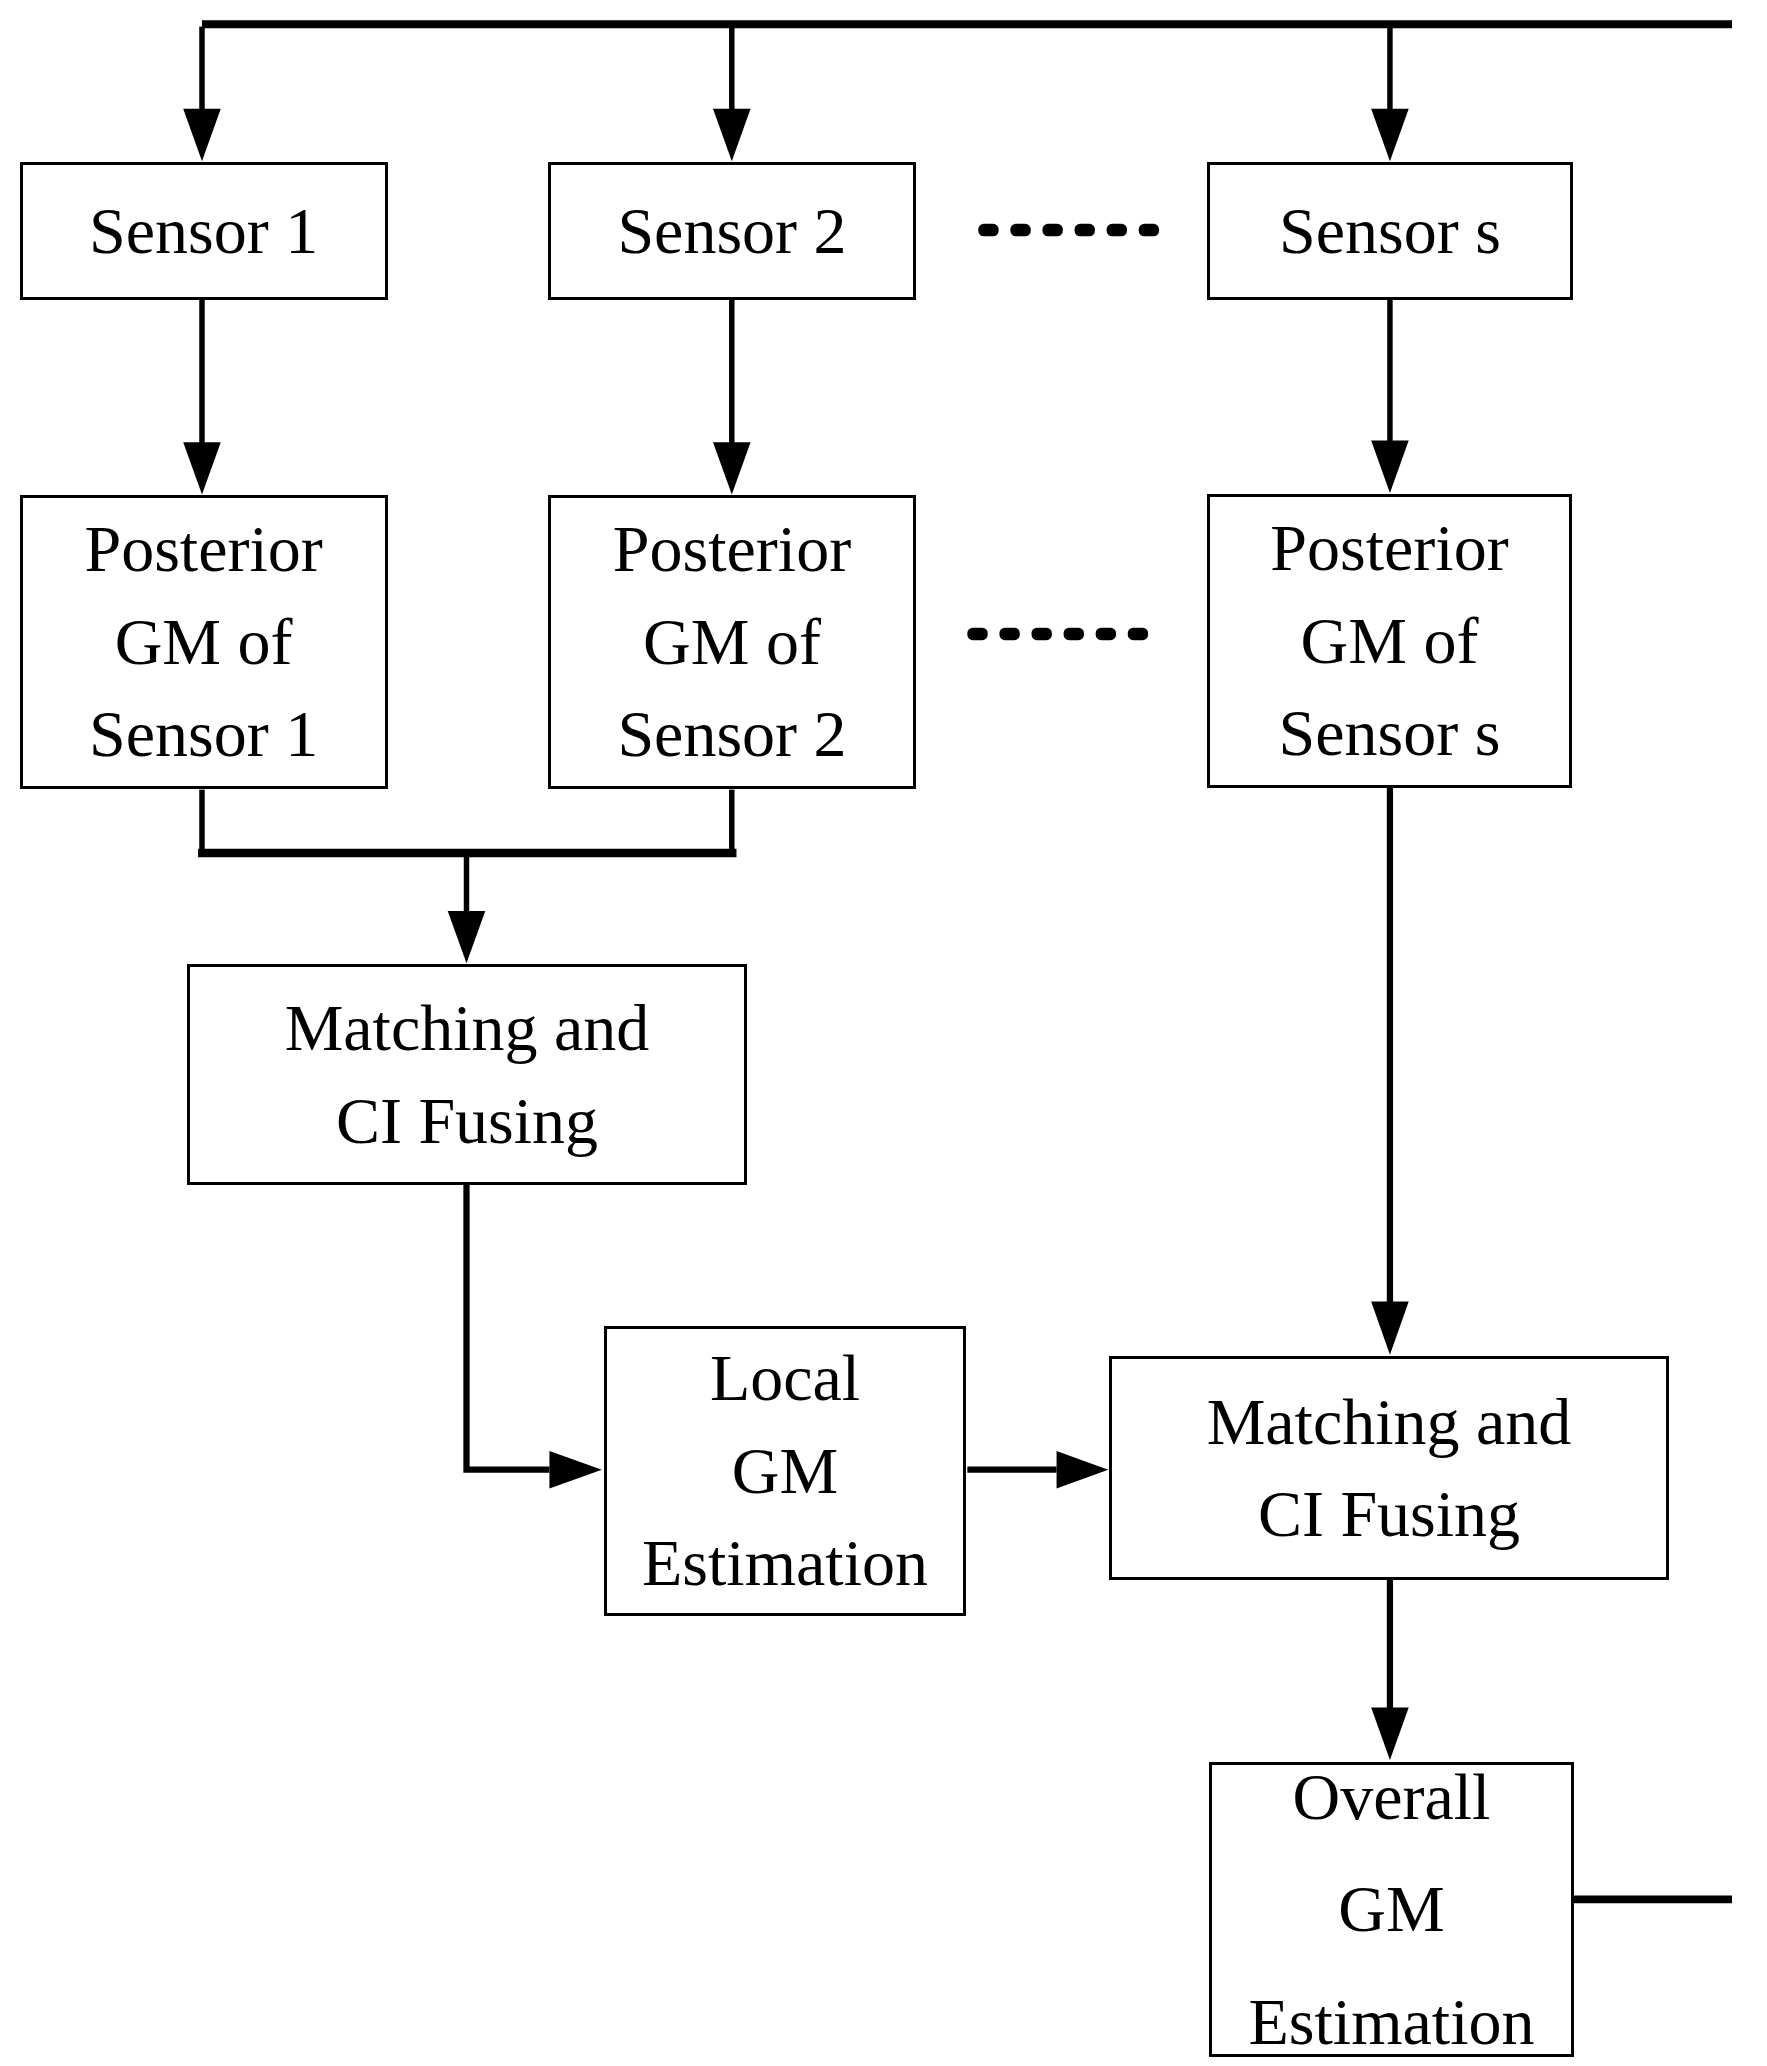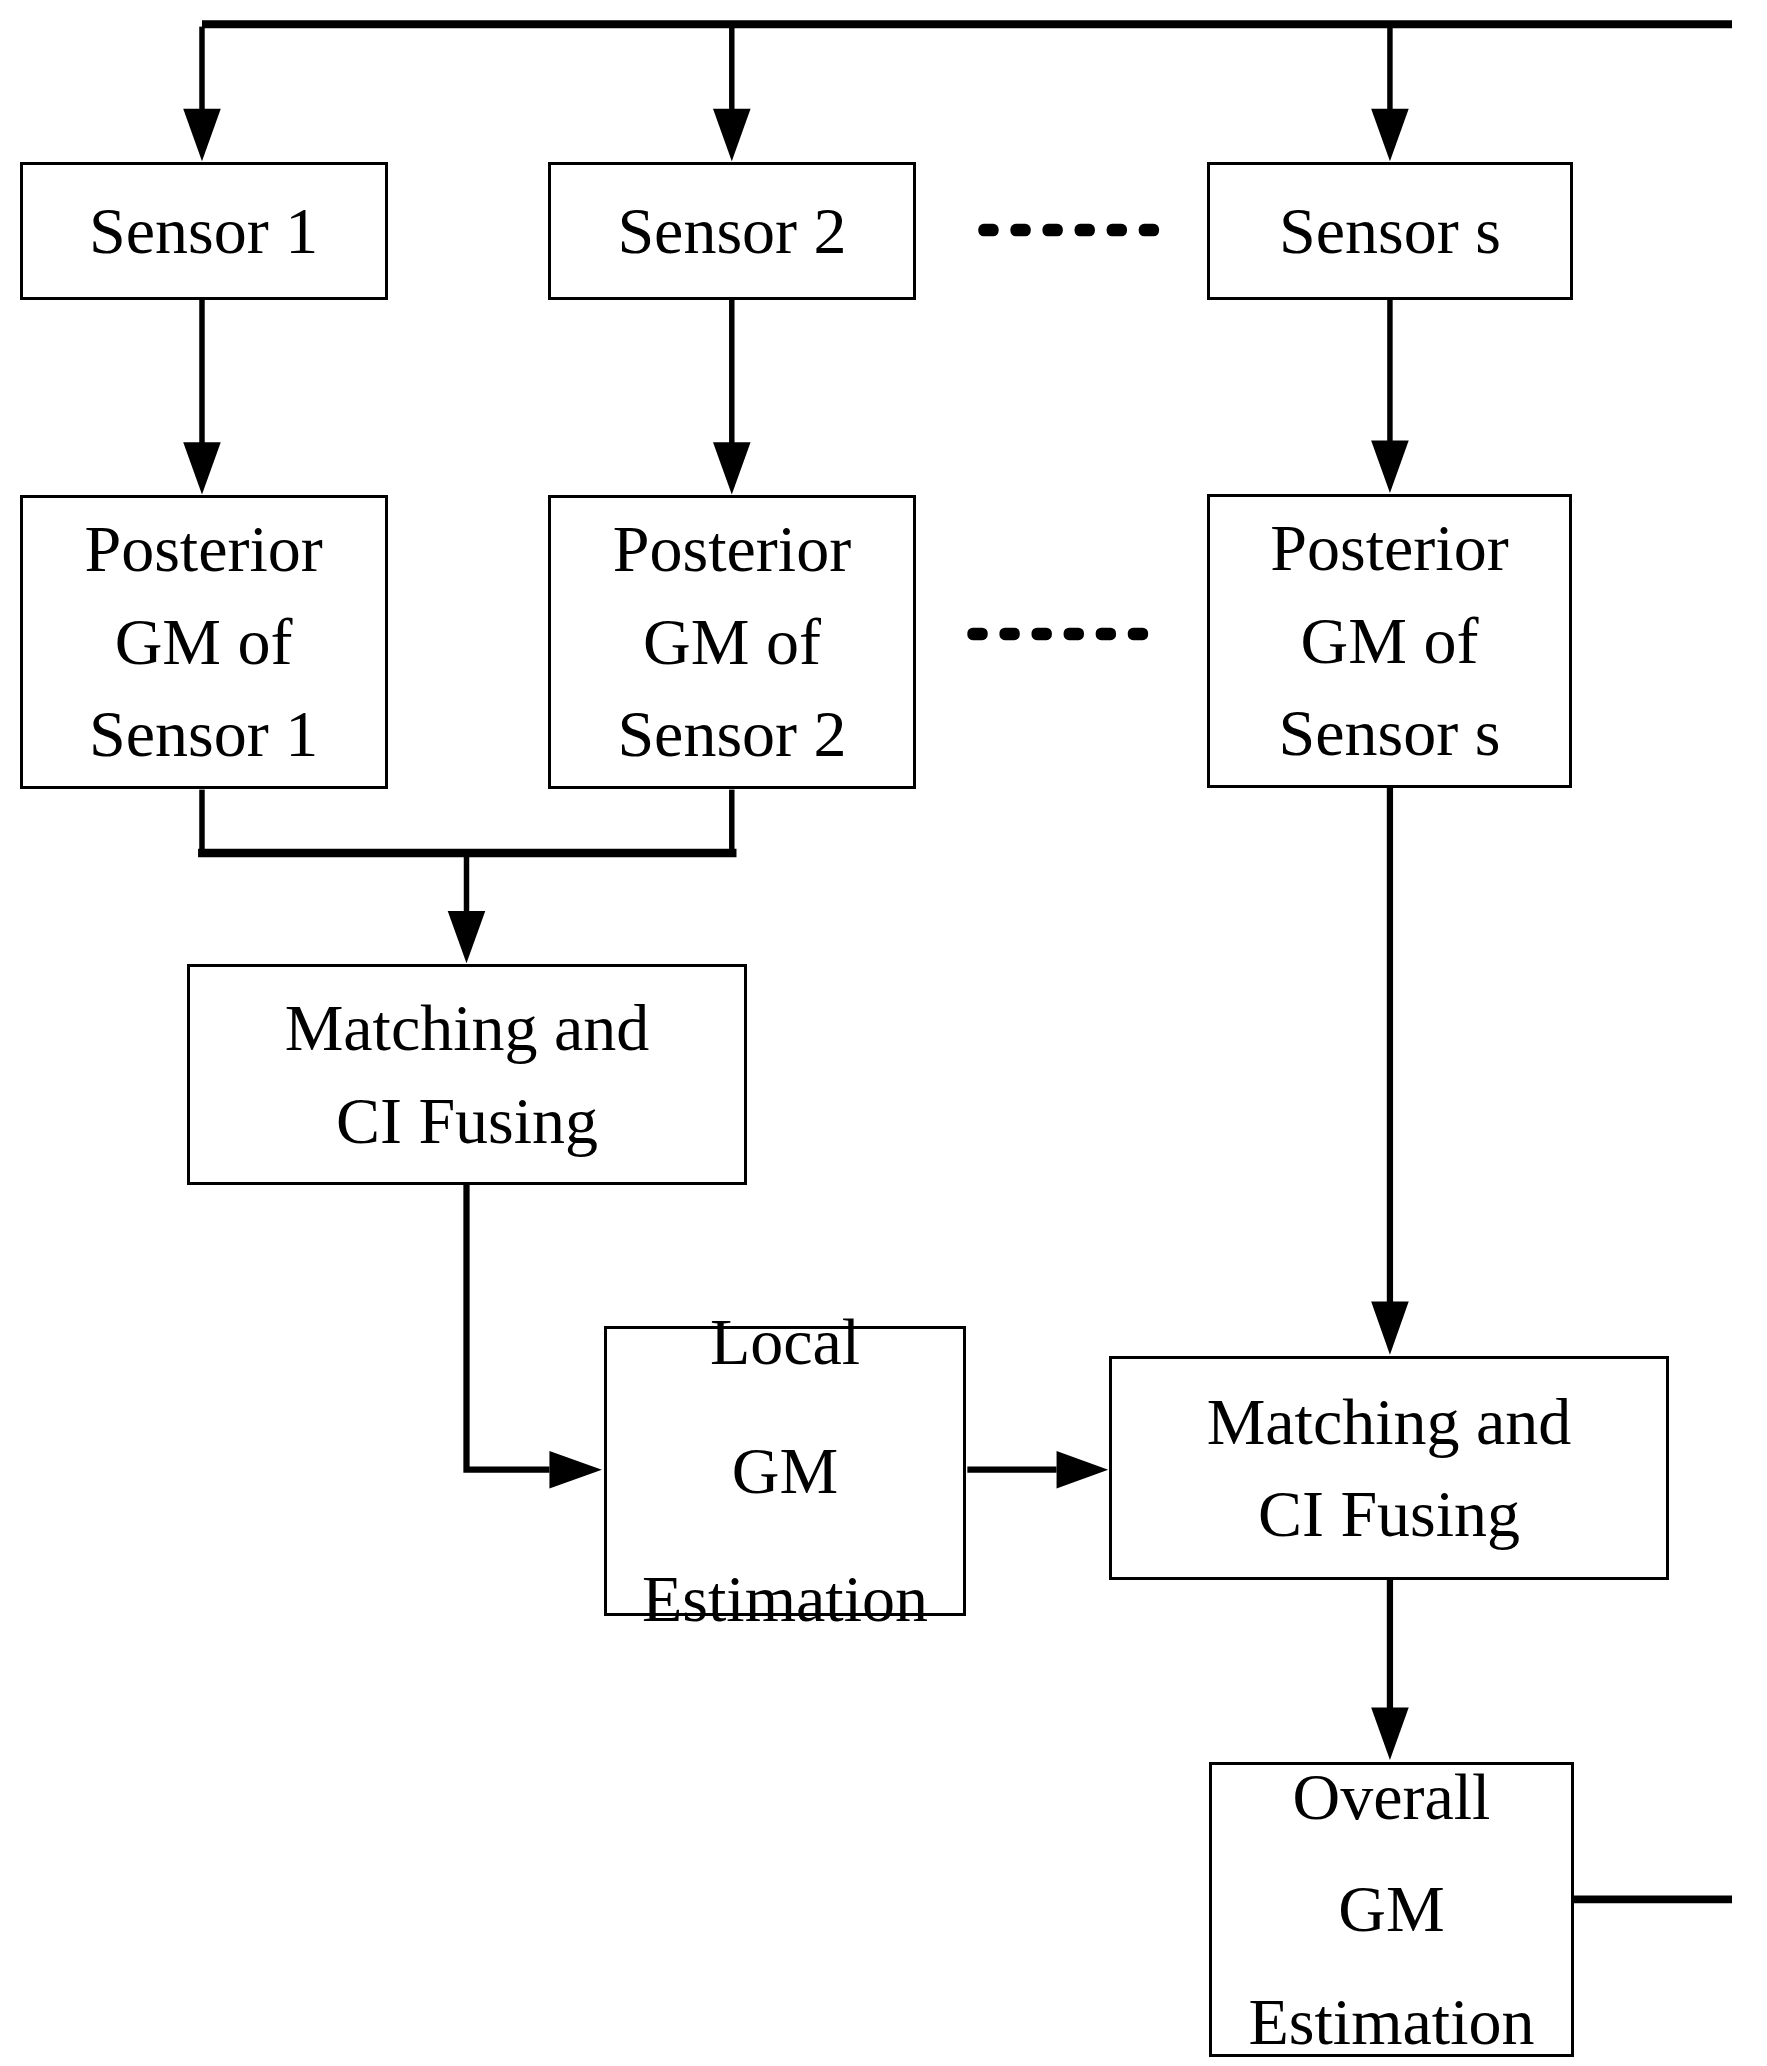--- a/index.html
+++ b/index.html
@@ -50,21 +50,21 @@
     white-space: nowrap;
   }
   
   .n-sensor-1     { left: 19.6px;   top: 162px;  width: 368px; height: 138px; }
   .n-sensor-2     { left: 548px;  top: 162px;  width: 368px; height: 138px; }
   .n-sensor-s     { left: 1207px; top: 162px;  width: 366px; height: 138px; }
   .n-posterior-1  { left: 19.6px;   top: 495px;  width: 368px; height: 294px; }
   .n-posterior-2  { left: 548px;  top: 495px;  width: 368px; height: 294px; }
   .n-posterior-s  { left: 1207px; top: 494px;  width: 365px; height: 294px; }
   .n-matching-l   { left: 187px;  top: 964px; width: 560px; height: 221px; }
-  .n-local-gm     { left: 604px;  top: 1326px; width: 362px; height: 290px; gap: 36px; }
+  .n-local-gm     { left: 604px;  top: 1326px; width: 362px; height: 290px; }
   .n-matching-r   { left: 1109px; top: 1356px; width: 560px; height: 224px; }
   .n-overall-gm   { left: 1209px; top: 1762px; width: 365px; height: 295px; gap: 20px; }
 </style>
 </head>
 <body>
 
 <div class="canvas">
 
   <svg class="wires" viewBox="0 0 2259 2640">
 

